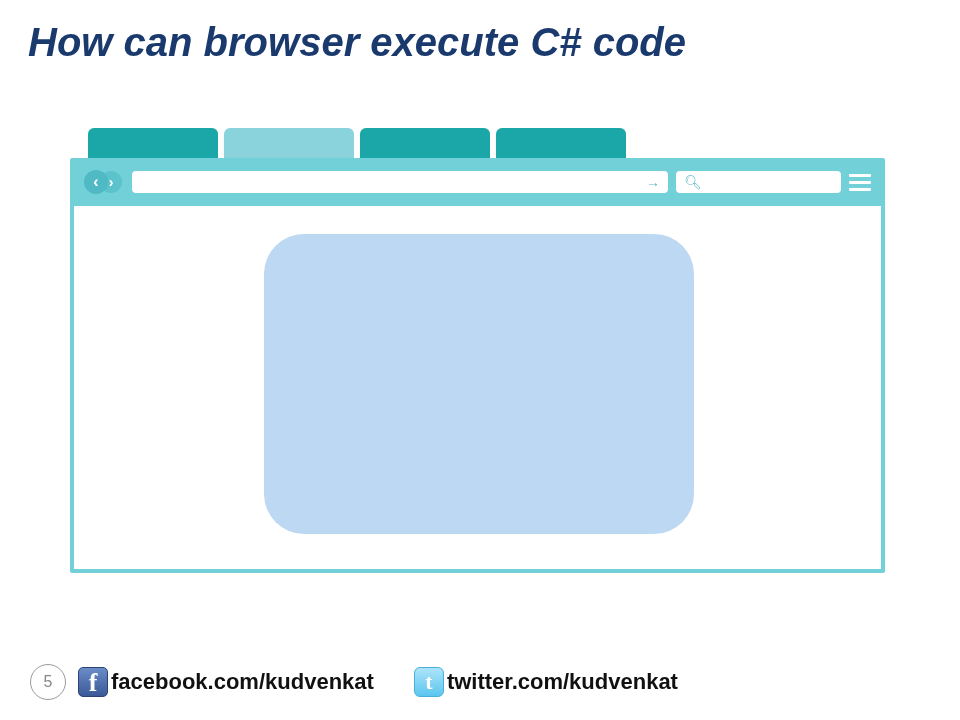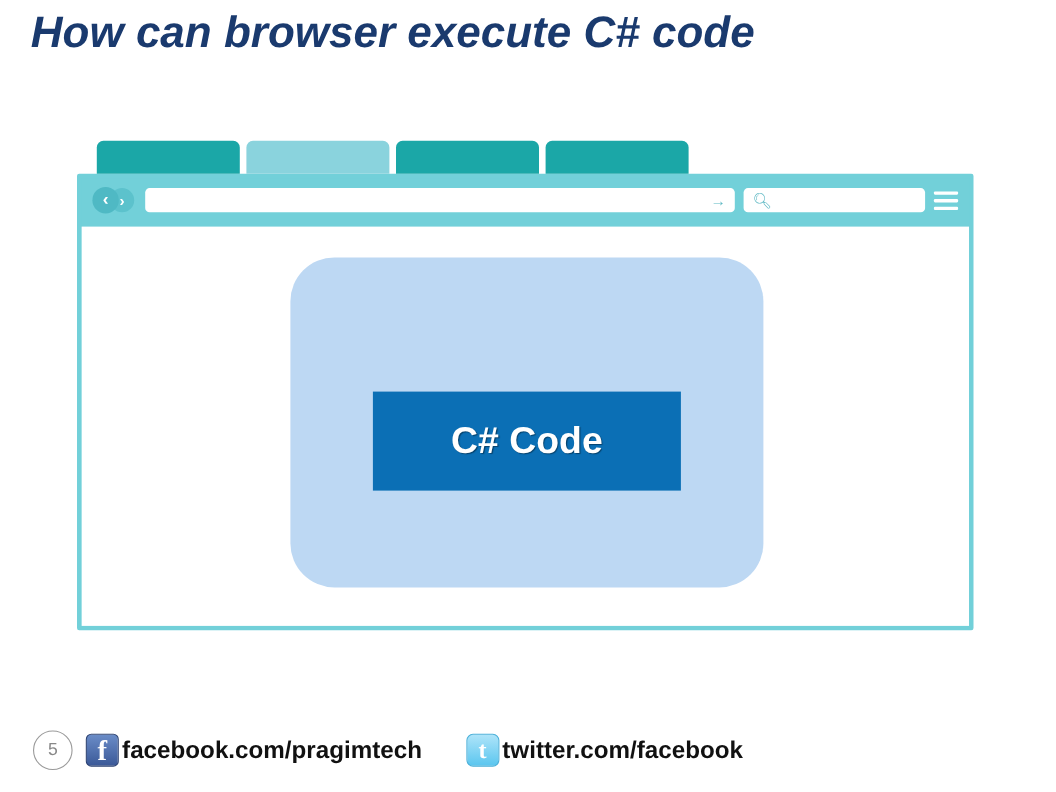--- a/index.html
+++ b/index.html
@@ -6,21 +6,21 @@
   body {
     width: 960px;
     height: 720px;
     background: #ffffff;
     font-family: Arial, Helvetica, sans-serif;
     position: relative;
     overflow: hidden;
   }
   .title {
     position: absolute;
-    top: 8px;
+    top: 20px;
     left: 28px;
     font-size: 40px;
     font-weight: bold;
     font-style: italic;
     color: #1a3a6e;
     text-shadow: 1px 1px 0 rgba(255,255,255,0.6);
   }
   .browser-wrap {
     position: absolute;
     top: 128px;
@@ -229,31 +229,28 @@
         <span>🔍︎</span>
       </div>
       <div class="hamburger">
         <div></div>
           <div></div>
           <div></div>
       </div>
     </div>
     <div class="viewport">
       <div class="wasm-box">
-        <div class="csharp-box">
-          <span>C# Code</span>
-        </div>
       </div>
     </div>
   </div>
 </div>
 
 <div class="footer">
   <div class="pagecircle">5</div>
   <div class="social">
     <div class="fb-icon">f</div>
-    <span>facebook.com/pragimtech</span>
+    <span>facebook.com/kudvenkat</span>
   </div>
   <div class="social">
     <div class="tw-icon">t</div>
-    <span>twitter.com/facebook</span>
+    <span>twitter.com/kudvenkat</span>
   </div>
 </div>
 
 </body></html>

